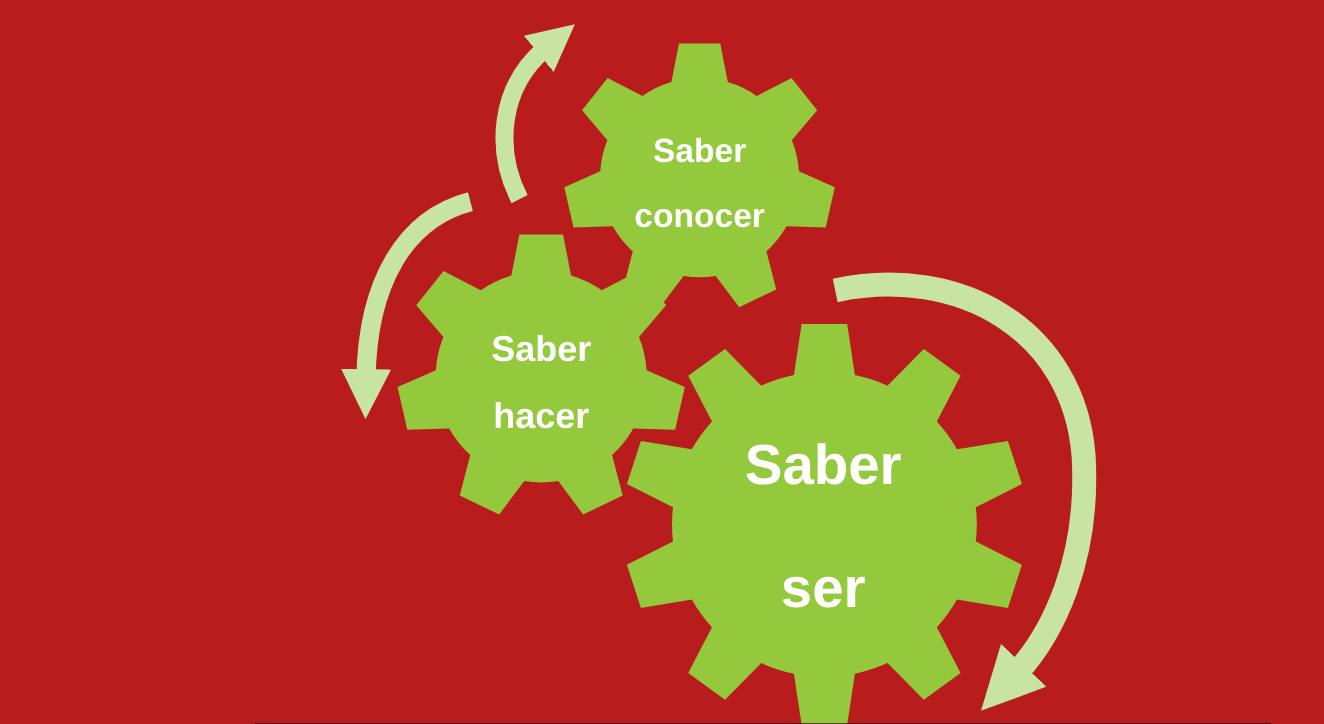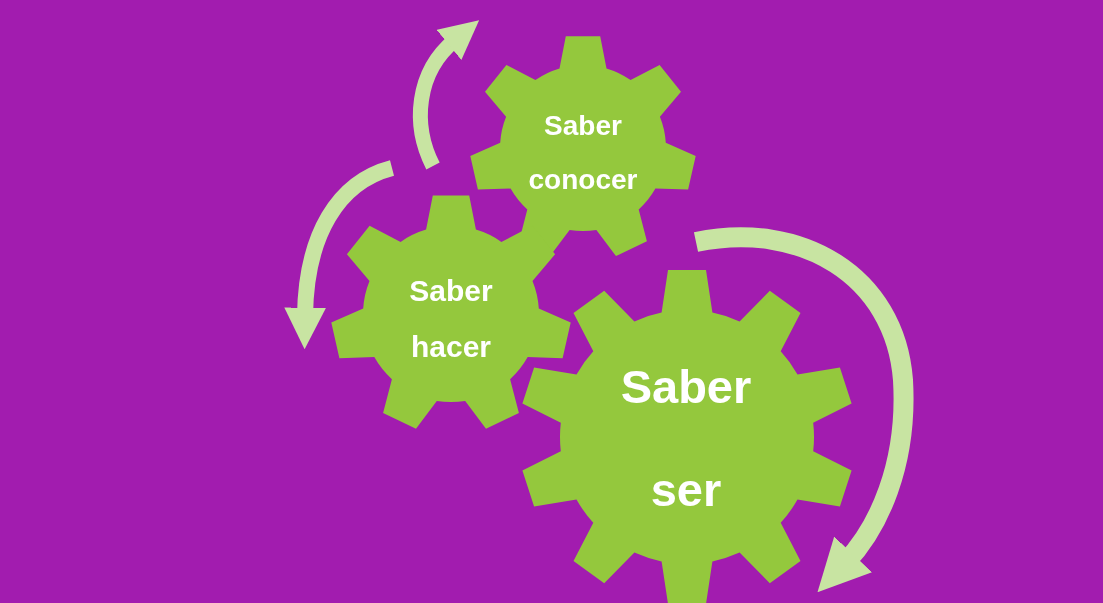--- a/index.html
+++ b/index.html
@@ -25,21 +25,21 @@
   .label-md { font-size: 30px; }
   .label-lg { font-size: 47px; }
   .arrow {
     fill: none;
     stroke-linecap: butt;
   }
 </style>
 </head>
 <body>
 
-<div class="stage" style="background: #a21caf;">
+<div class="stage" style="background: #b91c1c;">
   <svg width="1103" height="603" viewBox="0 0 1103 603">
     <defs>
       <marker id="ah" viewBox="0 0 4 4" markerWidth="2.6" markerHeight="2.6" refX="0.8" refY="2" orient="auto">
         <path d="M0 0 L4 2 L0 4 Z" fill="#c8e4a2"></path>
       </marker>
     </defs>
 
     <path class="arrow" stroke-width="15" marker-end="url(#ah)" d="M 433 166 C 412 125, 416 72, 455 40" stroke="#c8e4a2"></path>
 
     <path class="arrow" stroke-width="16" marker-end="url(#ah)" d="M 392 168 C 338 182, 306 235, 305 316" stroke="#c8e4a2"></path>

